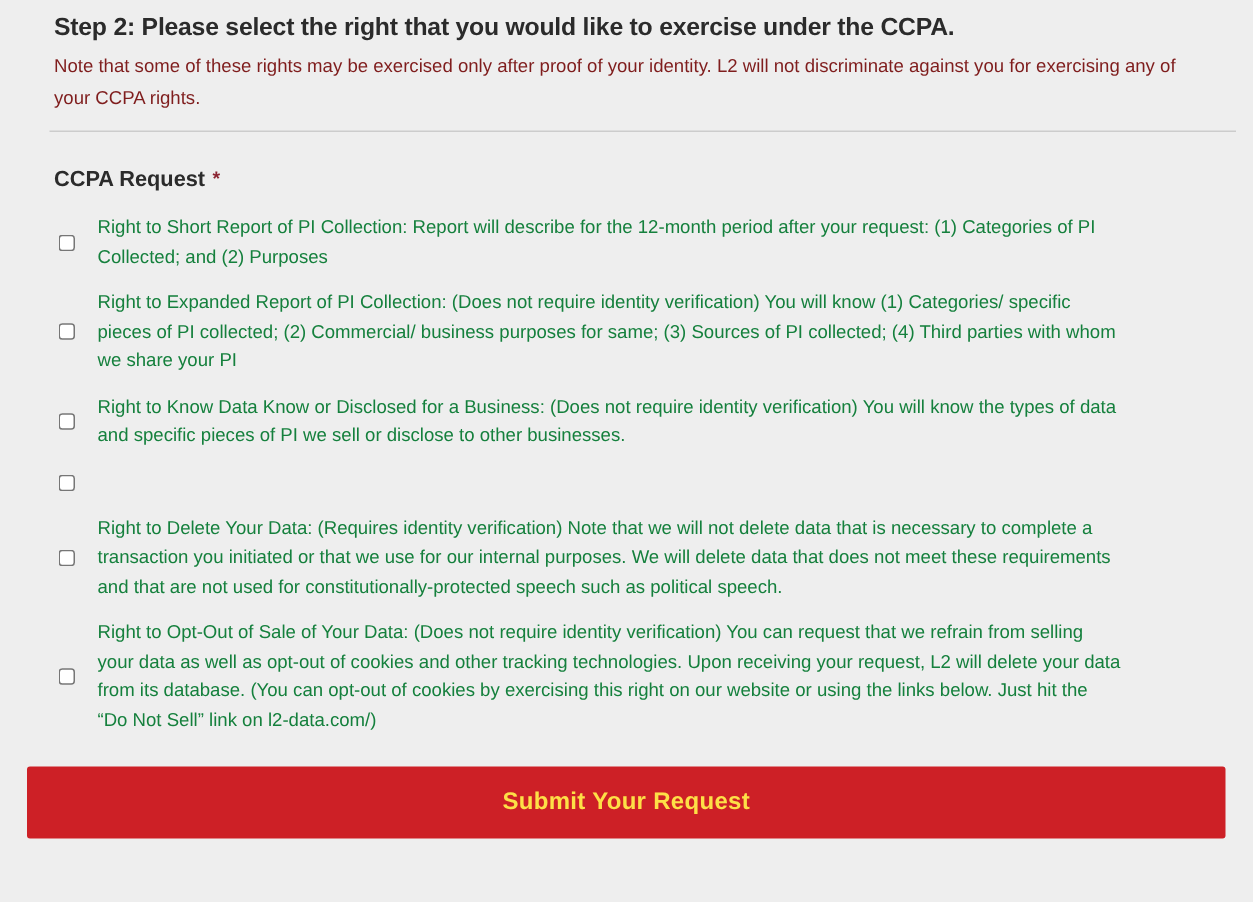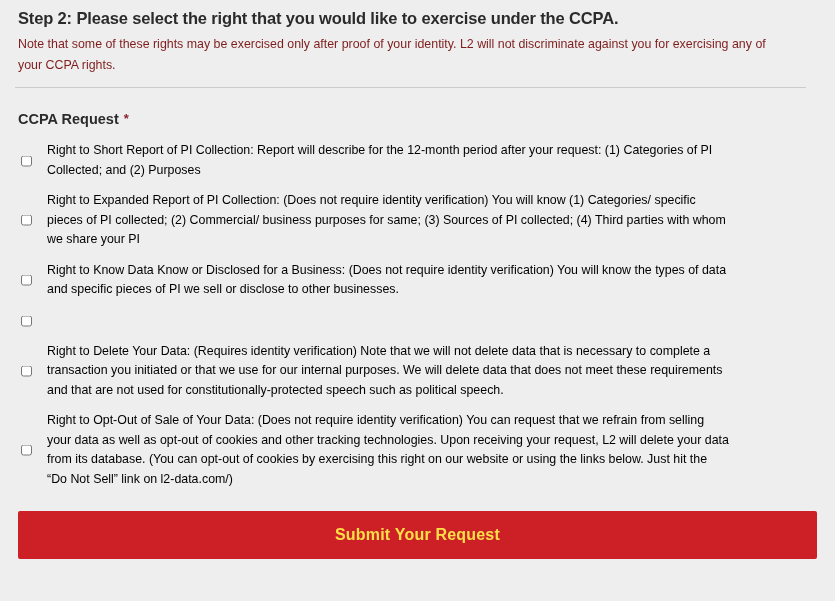--- a/index.html
+++ b/index.html
@@ -14,21 +14,21 @@
     font-family: "Liberation Sans", "DejaVu Sans", sans-serif;
     color: #2b2b2b;
     overflow: hidden;
   }
 
   .page {
     position: relative;
     width: 835px;
     height: 601px;
     box-sizing: border-box;
-    padding: 0 18px;
+    padding: 0 36px;
   }
 
   
   .step-heading {
     margin: 0;
     padding-top: 6px;
     font-size: 16.5px;
     font-weight: bold;
     letter-spacing: -0.15px;
     color: #2b2b2b;
@@ -106,21 +106,21 @@
     padding: 0;
     margin: 0;
     cursor: pointer;
   }
 
   .option-text {
     display: block;
     width: 683px;
     font-size: 12.4px;
     line-height: 19.5px;
-    color: #000000;
+    color: #15803d;
   }
 
   
   .submit-wrap {
     position: absolute;
     left: 18px;
     top: 511px;
     width: 799px;
   }
   .submit-button {

